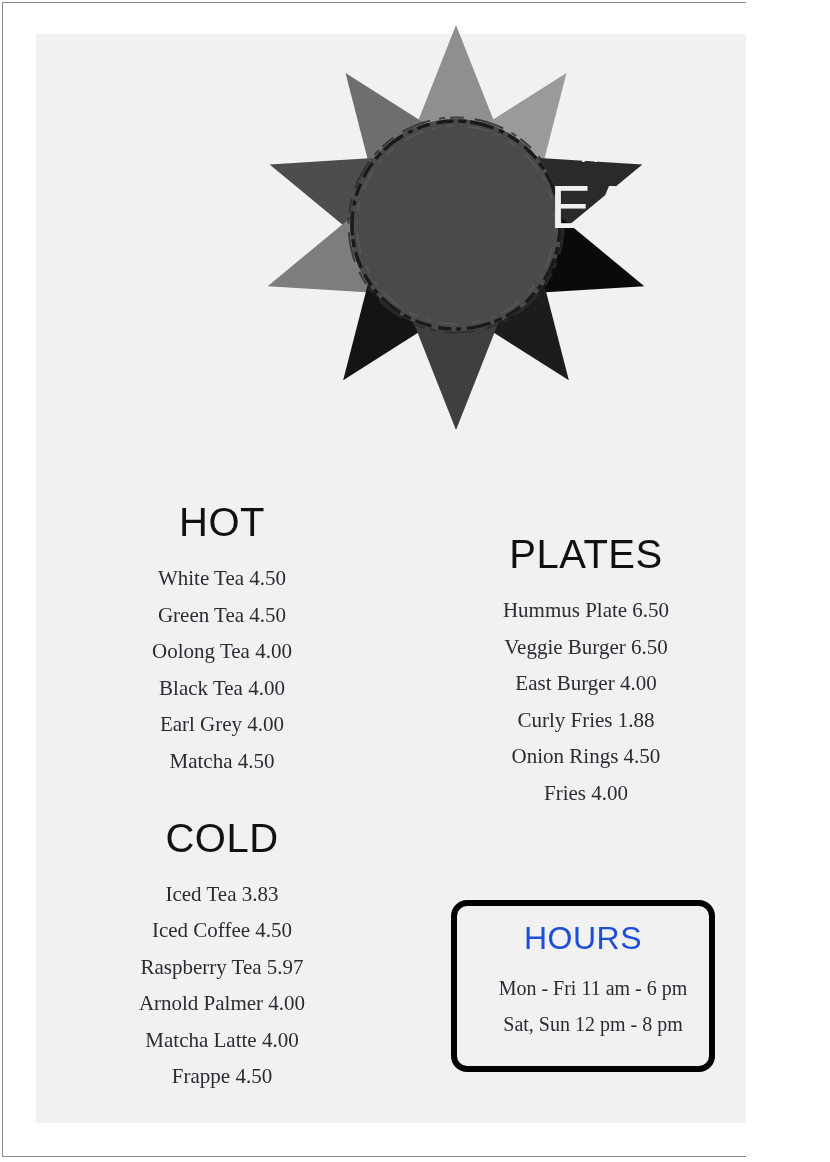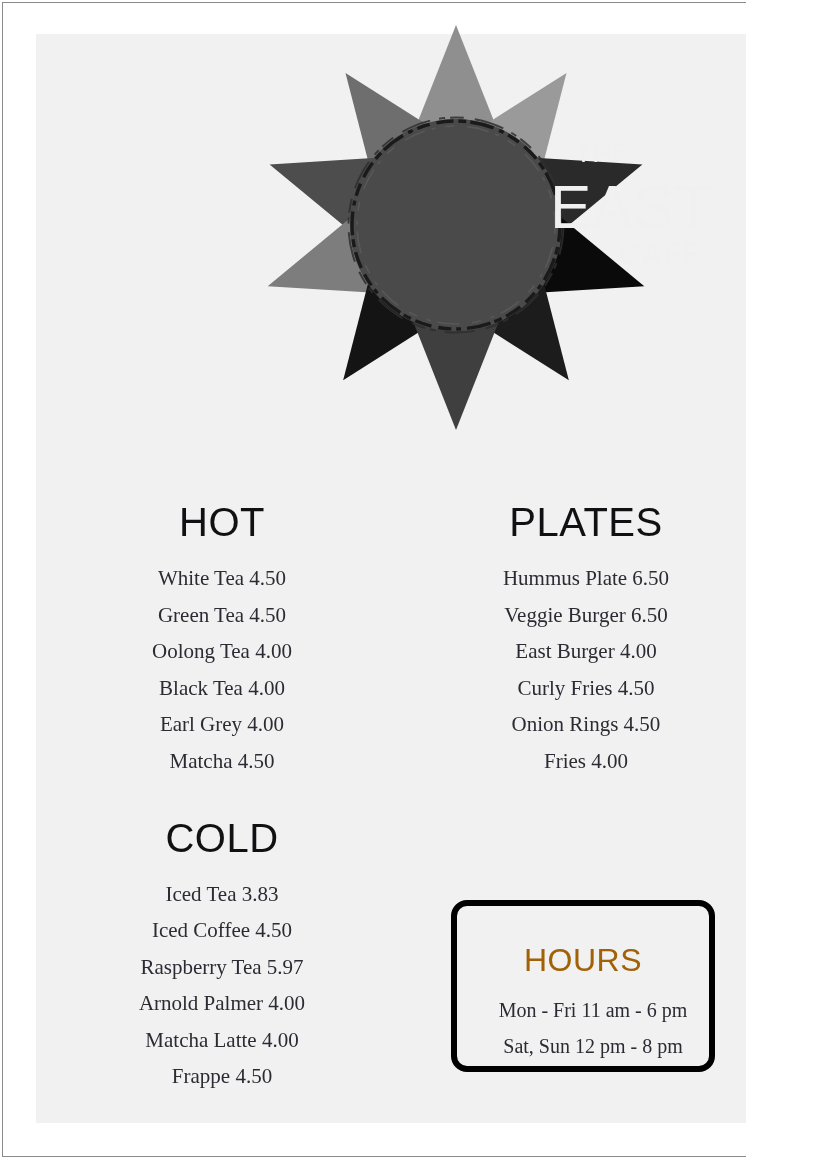--- a/index.html
+++ b/index.html
@@ -94,21 +94,21 @@
     position: absolute;
     left: 0;
     top: 468px;
     width: 758px;
   }
   .col {
     position: absolute;
     top: 0;
   }
   .col-left  { left: 36px;  width: 300px; }
-  .col-right { left: 400px; width: 300px; }
+  .col-right { left: 400px; width: 300px; margin-top: 32px; }
 
   .section-title {
     font-family: "Liberation Sans", sans-serif;
     font-weight: 400;
     font-size: 40px;
     letter-spacing: 0.5px;
     color: #111114;
     text-align: center;
     line-height: 1;
     margin: 0 0 26px 0;
@@ -142,23 +142,23 @@
     border-radius: 16px;
     box-sizing: border-box;
     background: transparent;
     text-align: center;
   }
   .hours-title {
     font-family: "Liberation Sans", sans-serif;
     font-weight: 400;
     font-size: 32px;
     letter-spacing: 0.5px;
-    color: #a16207;
-    line-height: 1;
-    margin: 38px 0 0 0;
+    color: #1d4ed8;
+    line-height: 1;
+    margin: 16px 0 0 0;
   }
   .hours-lines {
     margin-top: 24px;
   }
   .hours-line {
     font-family: "Liberation Serif", serif;
     font-size: 20px;
     color: #2b2b33;
     line-height: 1;
     margin-bottom: 16px;
@@ -291,21 +291,21 @@
           <li>Frappe 4.50</li>
         </ul>
       </div>
 
       <div class="col col-right">
         <h2 class="section-title">PLATES</h2>
         <ul class="item-list">
           <li>Hummus Plate 6.50</li>
           <li>Veggie Burger 6.50</li>
           <li>East Burger 4.00</li>
-          <li>Curly Fries 4.50</li>
+          <li>Curly Fries 1.88</li>
           <li>Onion Rings 4.50</li>
           <li>Fries 4.00</li>
         </ul>
       </div>
 
       <div class="hours-box">
         <div class="hours-title">HOURS</div>
         <div class="hours-lines">
           <div class="hours-line">Mon - Fri 11 am - 6 pm</div>
           <div class="hours-line">Sat, Sun 12 pm - 8 pm</div>

